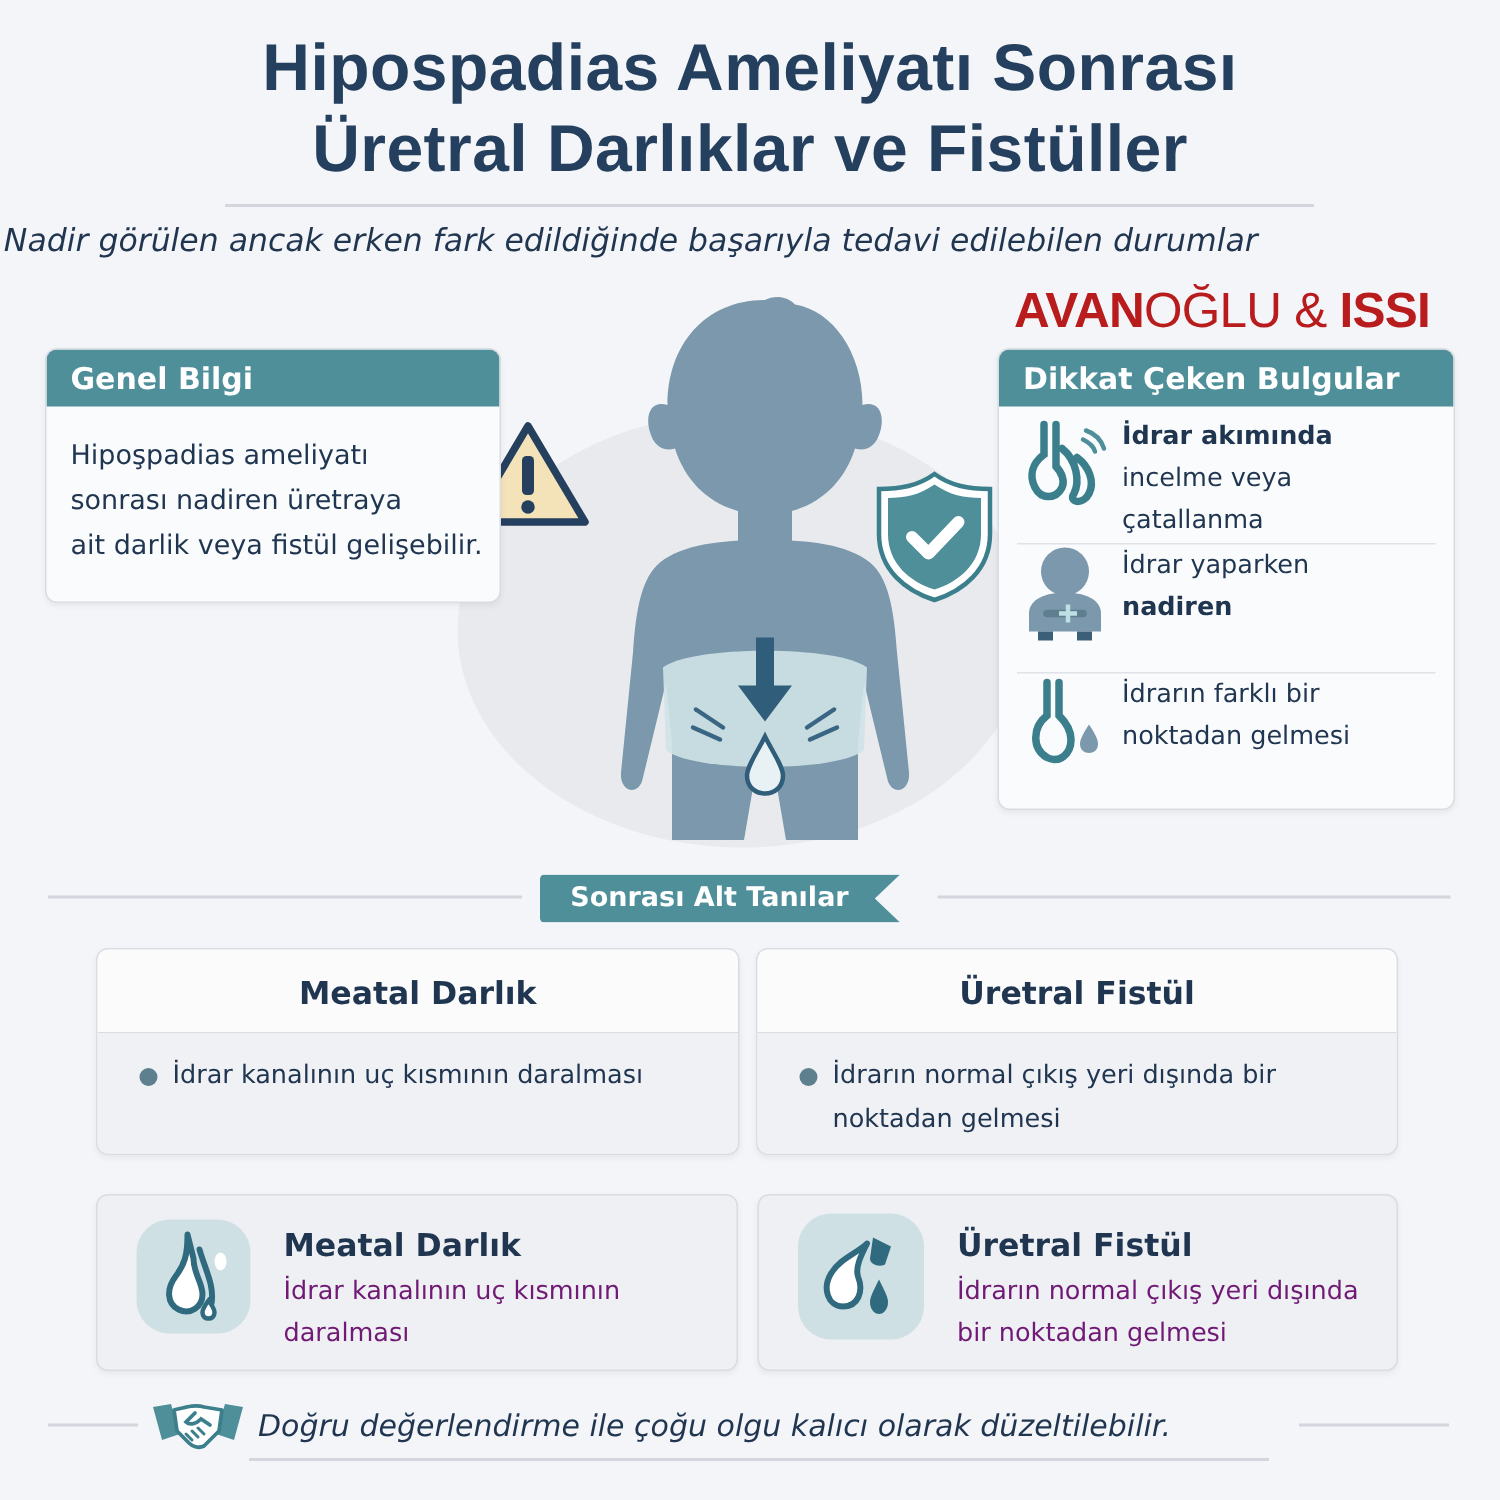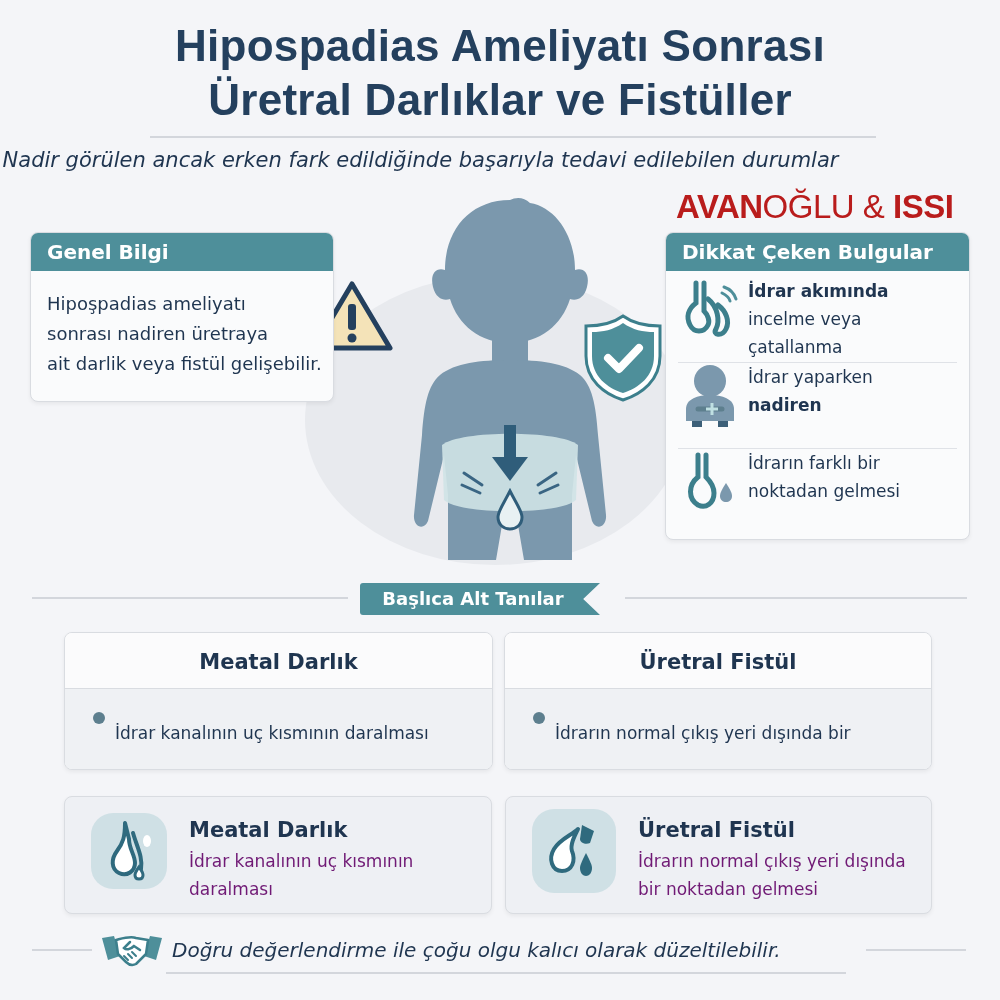--- a/index.html
+++ b/index.html
@@ -60,21 +60,21 @@
     clip-path: polygon(0 0, 100% 0, 93% 50%, 100% 100%, 0 100%);
     padding-right: 14px;
   }
   .sub-card-head {
     height: 56px; line-height: 58px; text-align: center;
     font-size: 21px; font-weight: bold; color: #1f3550;
     border-bottom: 1.5px solid #d9dce1; background: #fbfbfc;
   }
   .sub-card-body { background: #eff1f4; height: 100%; padding: 14px 0 0 28px; font-size: 17px; line-height: 29px; color: #1f3550; position: relative; }
   .bullet { position: absolute; left: 28px; top: 23px; width: 12px; height: 12px; border-radius: 50%; background: #5d7f8e; }
-  .sub-card-body .bt { padding-left: 22px; margin-top: 16px; }
+  .sub-card-body .bt { padding-left: 22px; }
   .icard { display: flex; align-items: flex-start; background: #eef0f4; }
   .icard .iconbox {
     width: 76px; height: 76px; margin: 16px 0 0 26px; border-radius: 22px;
     background: #cfe0e5; flex: 0 0 76px; display: flex; align-items: center; justify-content: center;
   }
   .icard .body { padding: 16px 0 0 22px; }
   .icard .h { font-size: 21px; font-weight: bold; color: #1f3550; line-height: 34px; }
   .icard .d { font-size: 17px; color: #701a75; line-height: 28px; }
   .footer-text {
     left: 172px; top: 938px; font-size: 20px; font-style: italic; color: #1f3550; white-space: nowrap;
@@ -175,21 +175,21 @@
       <div class="txt">
         <div>İdrarın farklı bir</div>
         <div>noktadan gelmesi</div>
       </div>
     </div>
   </div>
 </div>
 
 <div class="abs rule" style="left:32px; top:597px; width:316px;"></div>
 <div class="abs rule" style="left:625px; top:597px; width:342px;"></div>
-<div class="abs banner">Başlıca Alt Tanılar</div>
+<div class="abs banner">Sonrası Alt Tanılar</div>
 
 <div class="abs card" style="left:64px; top:632px; width:429px; height:138px;">
   <div class="sub-card-head">Meatal Darlık</div>
   <div class="sub-card-body">
     <span class="bullet"></span>
     <div class="bt">İdrar kanalının uç kısmının daralması</div>
   </div>
 </div>
 <div class="abs card" style="left:504px; top:632px; width:428px; height:138px;">
   <div class="sub-card-head">Üretral Fistül</div>

